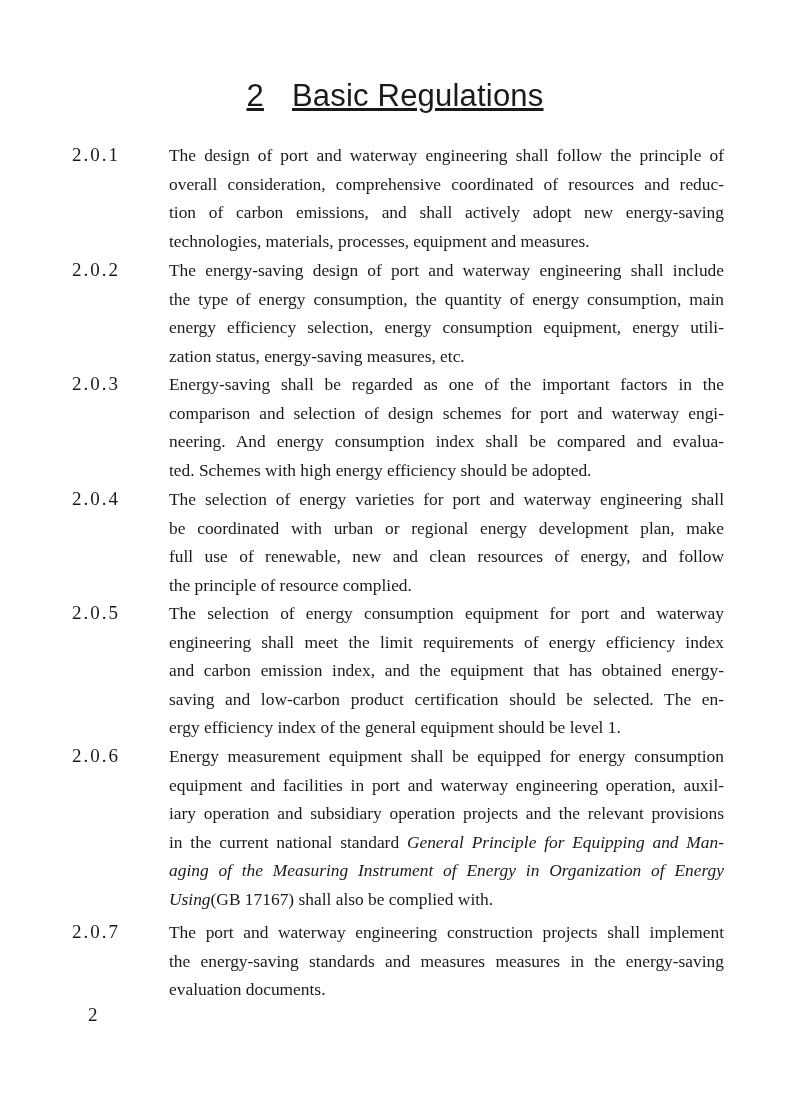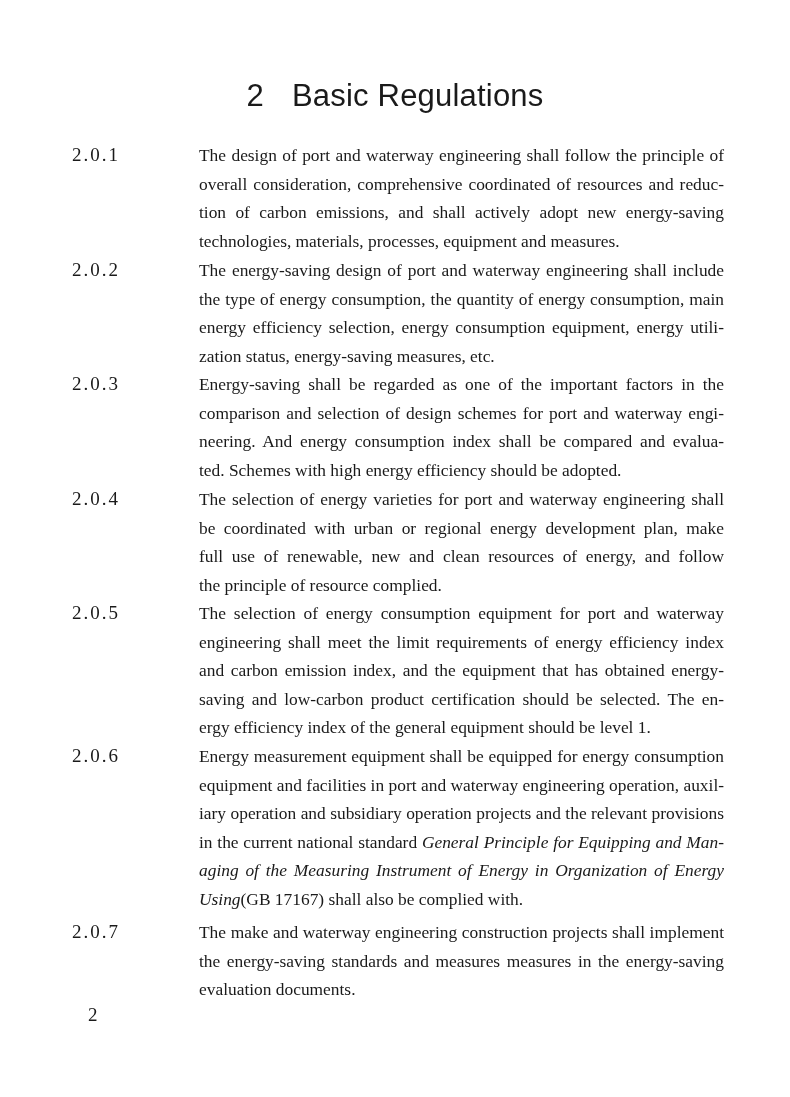--- a/index.html
+++ b/index.html
@@ -1,31 +1,31 @@
 <!DOCTYPE html>
 <html><head>
 <meta charset="utf-8">
 <style>
   html, body { margin: 0; padding: 0; background: #ffffff; }
   body { width: 790px; height: 1097px; position: relative; overflow: hidden; color: #1a1a1a; }
   .title {
     position: absolute; top: 76px; left: 0; width: 790px; text-align: center;
-    font-family: "Liberation Sans", sans-serif; font-size: 31px; line-height: 40px; letter-spacing: 0.2px;
+    font-family: "Liberation Sans", sans-serif; font-size: 31px; line-height: 40px; letter-spacing: 0.2px; text-decoration: underline;
   }
   .title .num { margin-right: 28px; }
   .clause { position: absolute; left: 0; width: 790px; }
   .cnum {
     position: absolute; left: 72px; top: 0;
     font-family: "Liberation Serif", serif; font-size: 19px; line-height: 28.6px; letter-spacing: 2px; text-align: right;
   }
   .ctext { position: absolute; left: 169px; width: 555px; }
   .line {
     display: block; height: 28.6px; line-height: 28.6px; white-space: nowrap;
     font-family: "Liberation Serif", serif; font-size: 17.4px;
-    text-align: justify; text-align-last: justify; margin-left: 30px;
+    text-align: justify; text-align-last: justify;
   }
   .line.last { text-align-last: left; }
   .line i { font-style: italic; }
   .pageno {
     position: absolute; left: 88px; top: 1004px;
     font-family: "Liberation Serif", serif; font-size: 19px;
   }
 </style>
 </head>
 <body>
@@ -93,19 +93,19 @@
     <span class="line">iary operation and subsidiary operation projects and the relevant provisions</span>
     <span class="line"><span>in the current national standard </span><i>General Principle for Equipping and Man-</i></span>
     <span class="line"><i>aging of the Measuring Instrument of Energy in Organization of Energy</i></span>
     <span class="line last"><i>Using</i><span>(GB 17167) shall also be complied with.</span></span>
   </div>
 </div>
 
 <div class="clause" style="top:918px;">
   <span class="cnum">2.0.7</span>
   <div class="ctext">
-    <span class="line">The make and waterway engineering construction projects shall implement</span>
+    <span class="line">The port and waterway engineering construction projects shall implement</span>
     <span class="line">the energy-saving standards and measures measures in the energy-saving</span>
     <span class="line last">evaluation documents.</span>
   </div>
 </div>
 
 <div class="pageno">2</div>
 
 </body></html>

